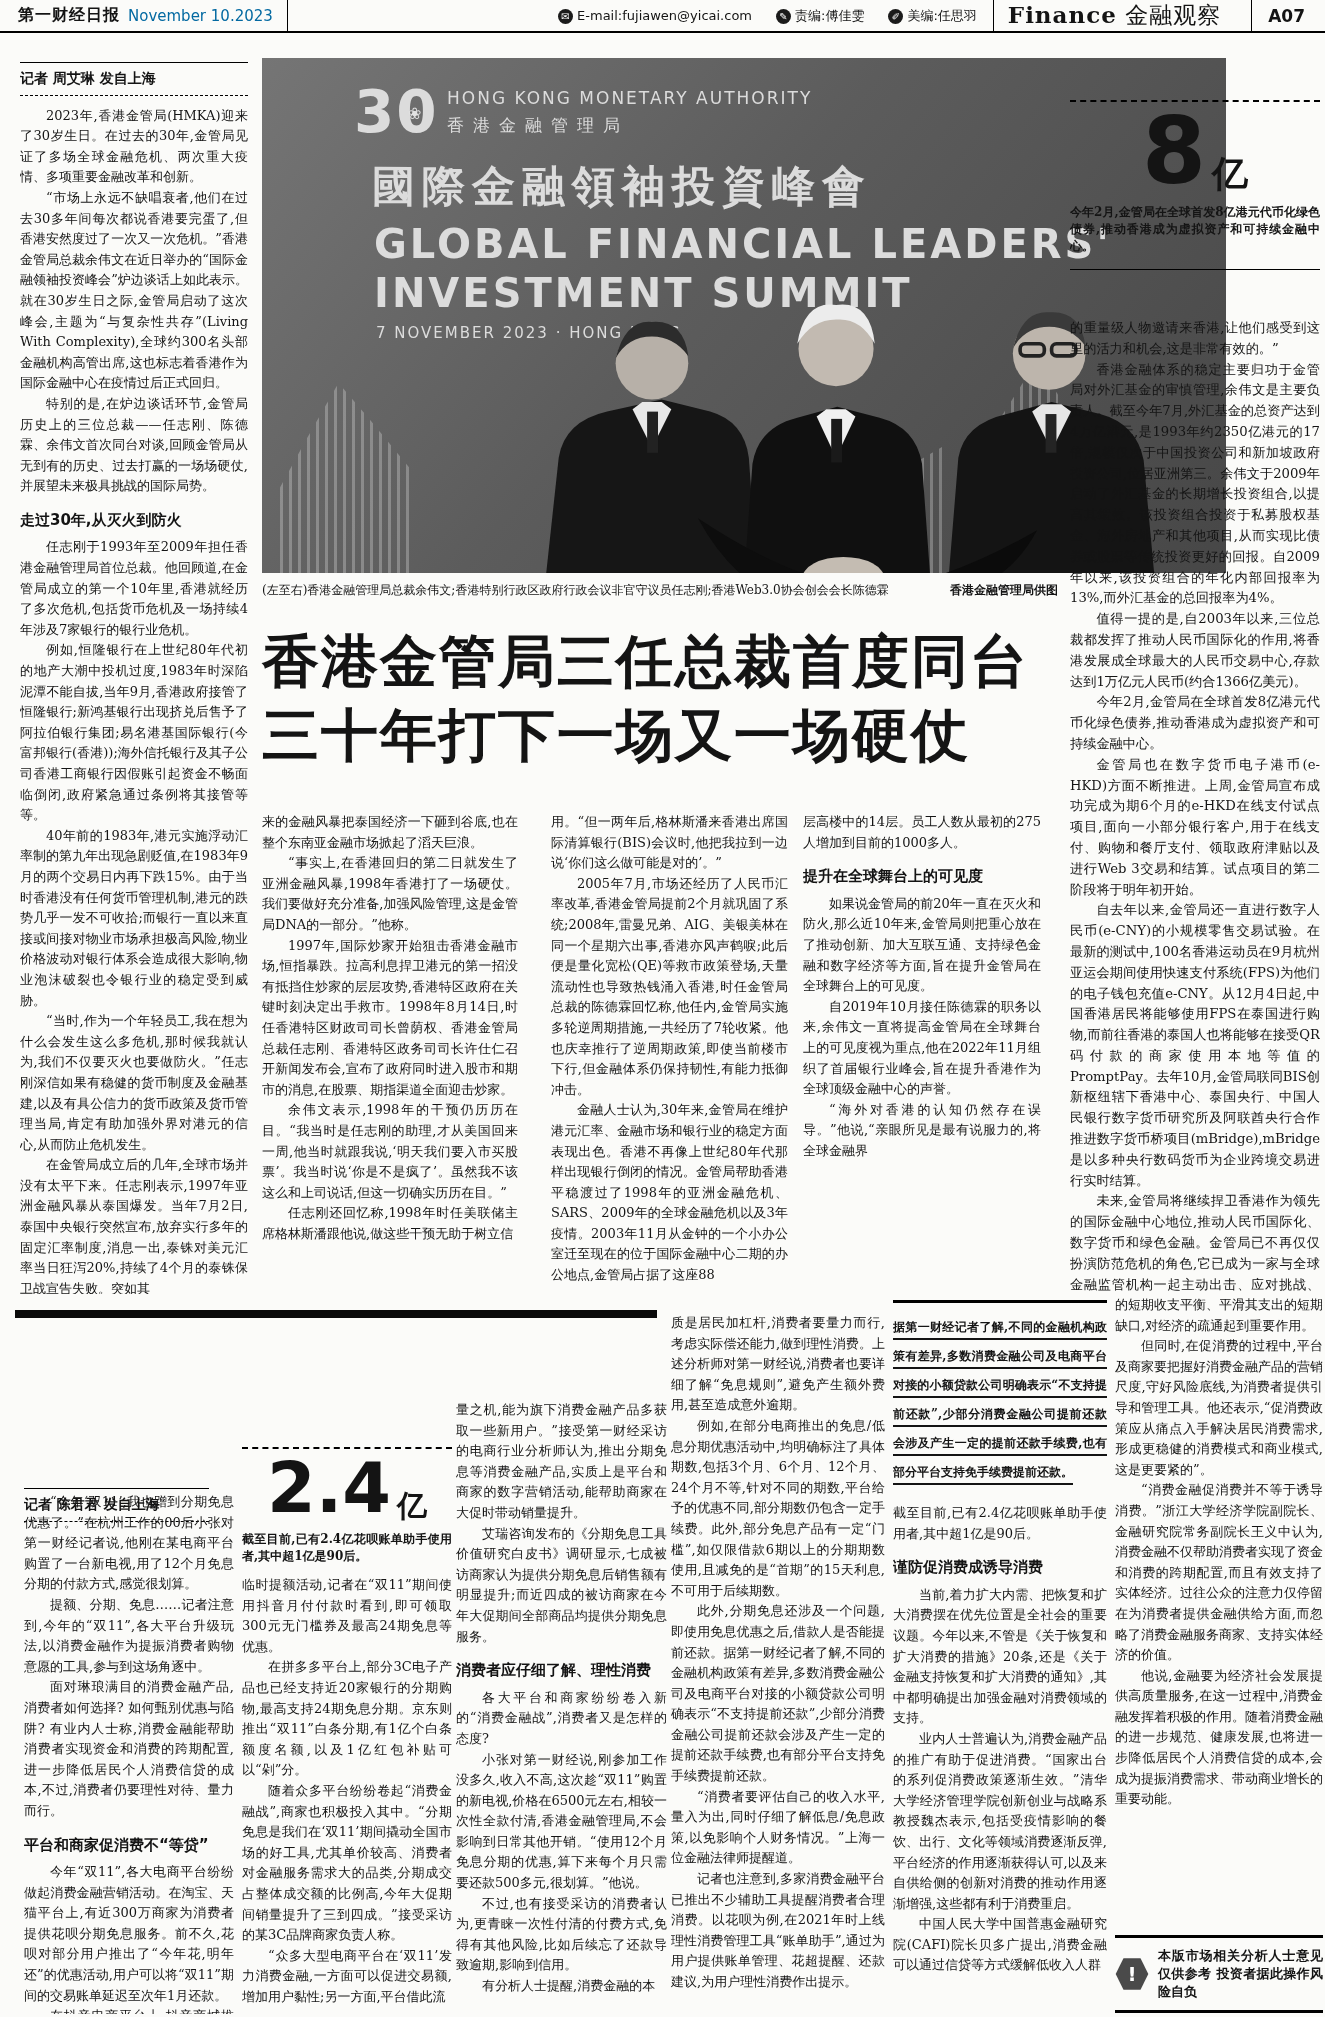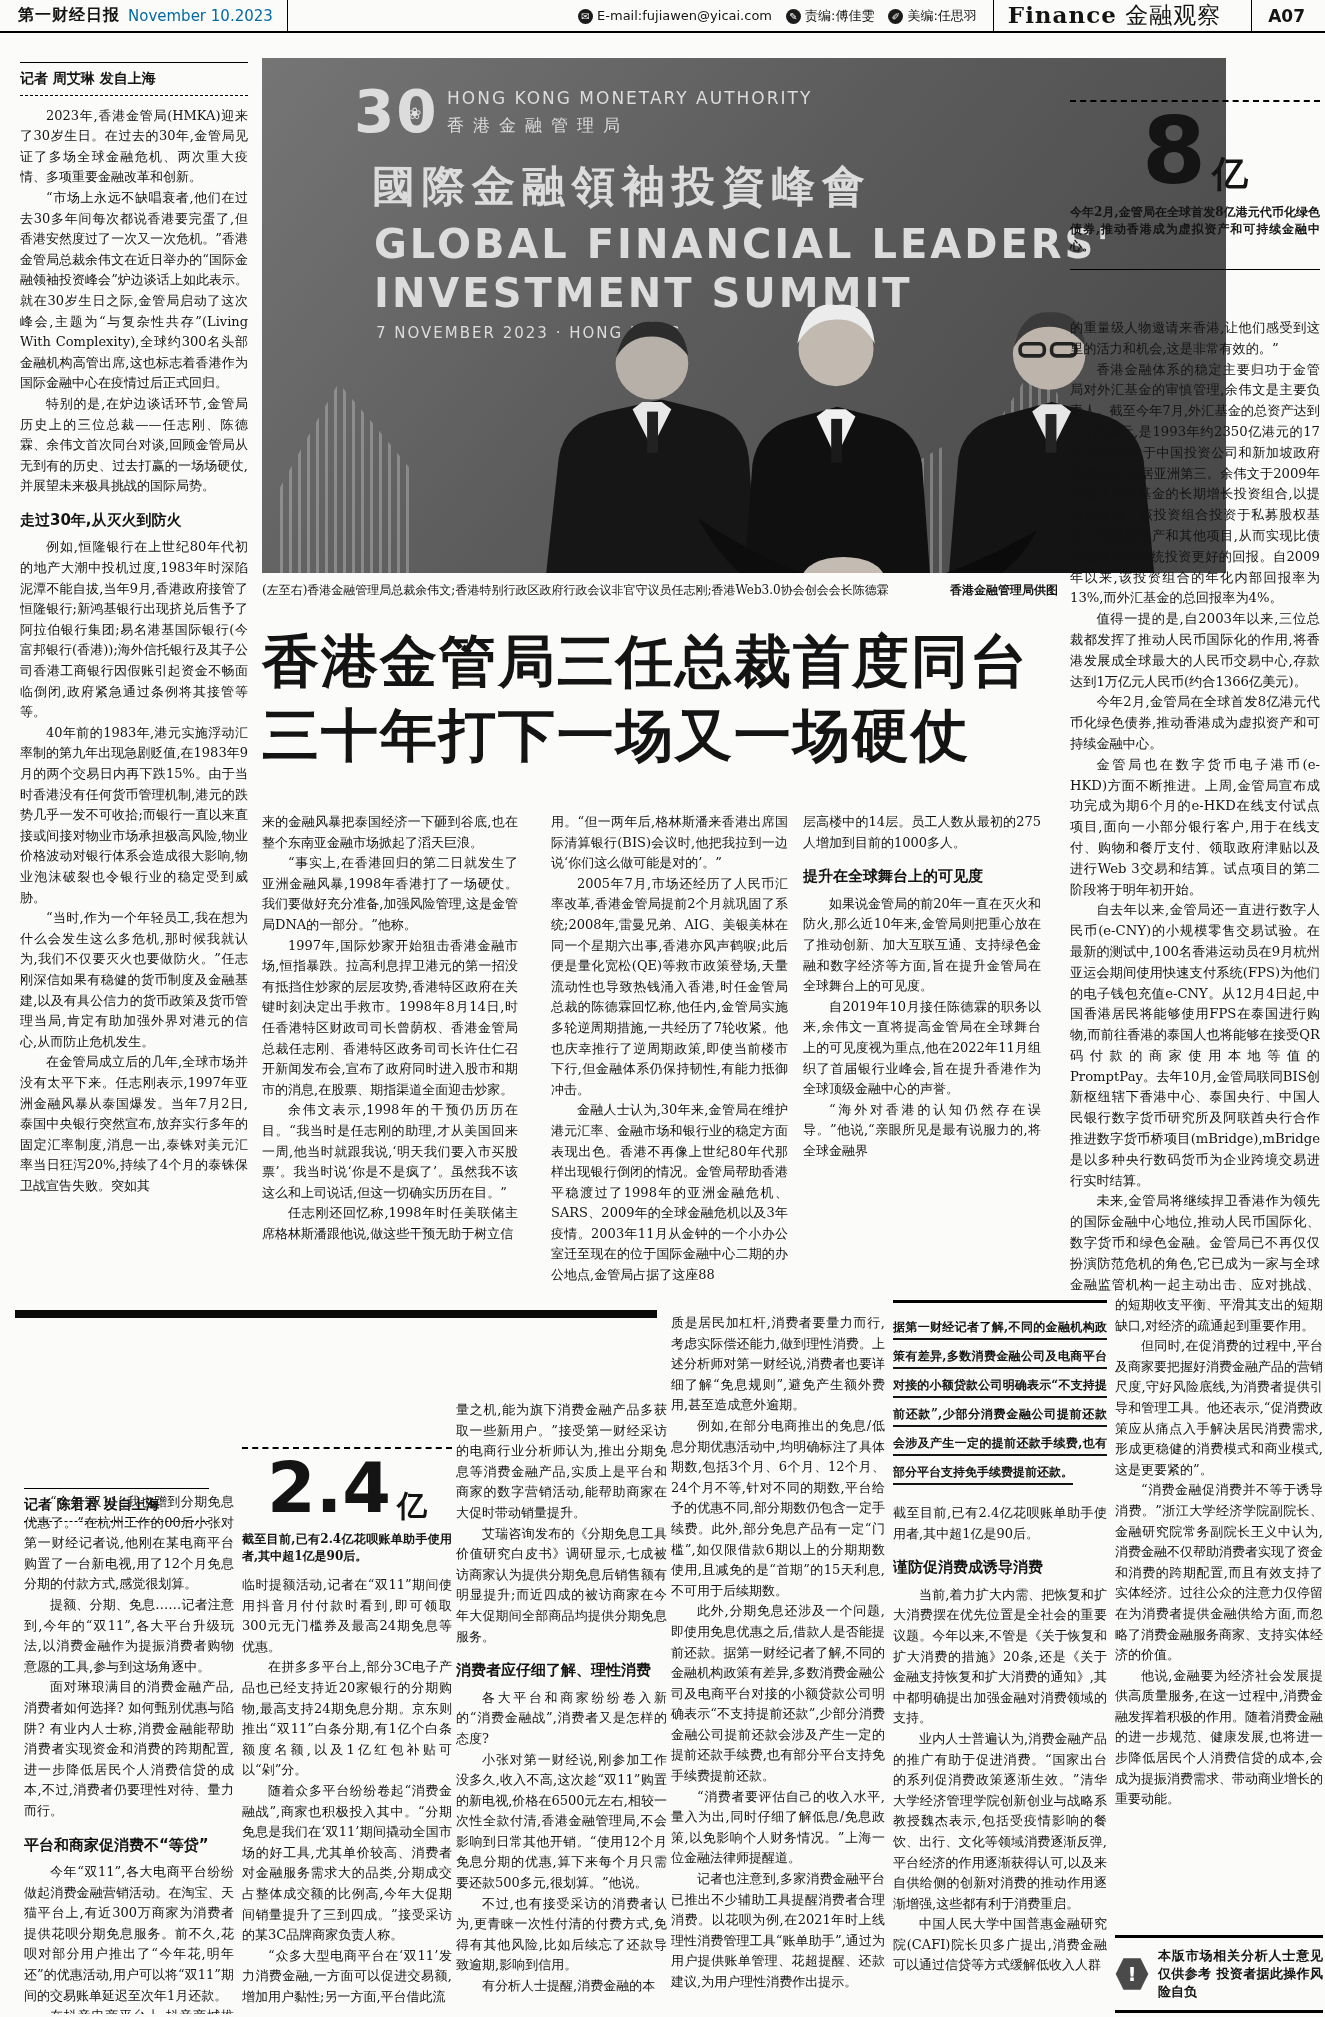--- a/index.html
+++ b/index.html
@@ -5,21 +5,21 @@
   html,body{margin:0;padding:0;background:#e8e8e4;}
   .page{position:relative;width:1325px;height:2017px;background:#fbfbf9;color:#141414;
         font-family:"DejaVu Serif","Liberation Serif",serif;overflow:hidden;margin:0 auto;}
 
   
   .hdr{position:absolute;left:0;top:0;width:1325px;height:31px;border-bottom:2px solid #000;
        display:flex;align-items:center;font-family:"DejaVu Sans","Liberation Sans",sans-serif;}
   .hdr .mast{font-weight:900;font-size:16px;margin-left:18px;letter-spacing:1px;}
   .hdr .idate{font-size:15px;margin-left:8px;color:#0369a1;}
   .hdr .mastline{width:1px;height:31px;background:#000;margin-left:14px;}
-  .hdr .mid{display:flex;align-items:center;margin-left:auto;font-size:13px;gap:14px;}
+  .hdr .mid{display:flex;align-items:center;margin-left:auto;font-size:13px;gap:24px;}
   .cic{display:inline-flex;width:15px;height:15px;border-radius:50%;background:#1b1b1b;color:#fff;
        font-size:10px;align-items:center;justify-content:center;margin-right:4px;}
   .hdr .vline{width:1px;height:31px;background:#000;margin:0 0 0 16px;}
   .hdr .sec{font-size:23px;letter-spacing:1px;padding:0 14px;white-space:nowrap;}
   .hdr .sec b{font-weight:700;font-family:"DejaVu Serif",serif;}
   .hdr .pn{font-size:17px;font-weight:700;padding:0 20px 0 16px;}
 
   
   .col{position:absolute;overflow:hidden;text-align:justify;font-size:13px;line-height:20.6px;}
   .para{margin:0;text-indent:2em;}
@@ -121,20 +121,21 @@
     <span class="pn">A07</span>
   </div>
 
   <div class="col" id="a1colL">
     <div class="byline">记者 周艾琳 发自上海</div>
     <div>
         <p class="para">2023年,香港金管局(HMKA)迎来了30岁生日。在过去的30年,金管局见证了多场全球金融危机、两次重大疫情、多项重要金融改革和创新。</p>
         <p class="para">“市场上永远不缺唱衰者,他们在过去30多年间每次都说香港要完蛋了,但香港安然度过了一次又一次危机。”香港金管局总裁余伟文在近日举办的“国际金融领袖投资峰会”炉边谈话上如此表示。就在30岁生日之际,金管局启动了这次峰会,主题为“与复杂性共存”(Living With Complexity),全球约300名头部金融机构高管出席,这也标志着香港作为国际金融中心在疫情过后正式回归。</p>
         <p class="para">特别的是,在炉边谈话环节,金管局历史上的三位总裁——任志刚、陈德霖、余伟文首次同台对谈,回顾金管局从无到有的历史、过去打赢的一场场硬仗,并展望未来极具挑战的国际局势。</p>
         <h4 class="subhead">走过30年,从灭火到防火</h4>
+        <p class="para">任志刚于1993年至2009年担任香港金融管理局首位总裁。他回顾道,在金管局成立的第一个10年里,香港就经历了多次危机,包括货币危机及一场持续4年涉及7家银行的银行业危机。</p>
         <p class="para">例如,恒隆银行在上世纪80年代初的地产大潮中投机过度,1983年时深陷泥潭不能自拔,当年9月,香港政府接管了恒隆银行;新鸿基银行出现挤兑后售予了阿拉伯银行集团;易名港基国际银行(今富邦银行(香港));海外信托银行及其子公司香港工商银行因假账引起资金不畅面临倒闭,政府紧急通过条例将其接管等等。</p>
         <p class="para">40年前的1983年,港元实施浮动汇率制的第九年出现急剧贬值,在1983年9月的两个交易日内再下跌15%。由于当时香港没有任何货币管理机制,港元的跌势几乎一发不可收拾;而银行一直以来直接或间接对物业市场承担极高风险,物业价格波动对银行体系会造成很大影响,物业泡沫破裂也令银行业的稳定受到威胁。</p>
         <p class="para">“当时,作为一个年轻员工,我在想为什么会发生这么多危机,那时候我就认为,我们不仅要灭火也要做防火。”任志刚深信如果有稳健的货币制度及金融基建,以及有具公信力的货币政策及货币管理当局,肯定有助加强外界对港元的信心,从而防止危机发生。</p>
         <p class="para">在金管局成立后的几年,全球市场并没有太平下来。任志刚表示,1997年亚洲金融风暴从泰国爆发。当年7月2日,泰国中央银行突然宣布,放弃实行多年的固定汇率制度,消息一出,泰铢对美元汇率当日狂泻20%,持续了4个月的泰铢保卫战宣告失败。突如其</p>
       </div>
   </div>
 
   <div class="photo">
     <div class="t ph-logo">30</div>
     <div class="ph-flower">❀</div>

